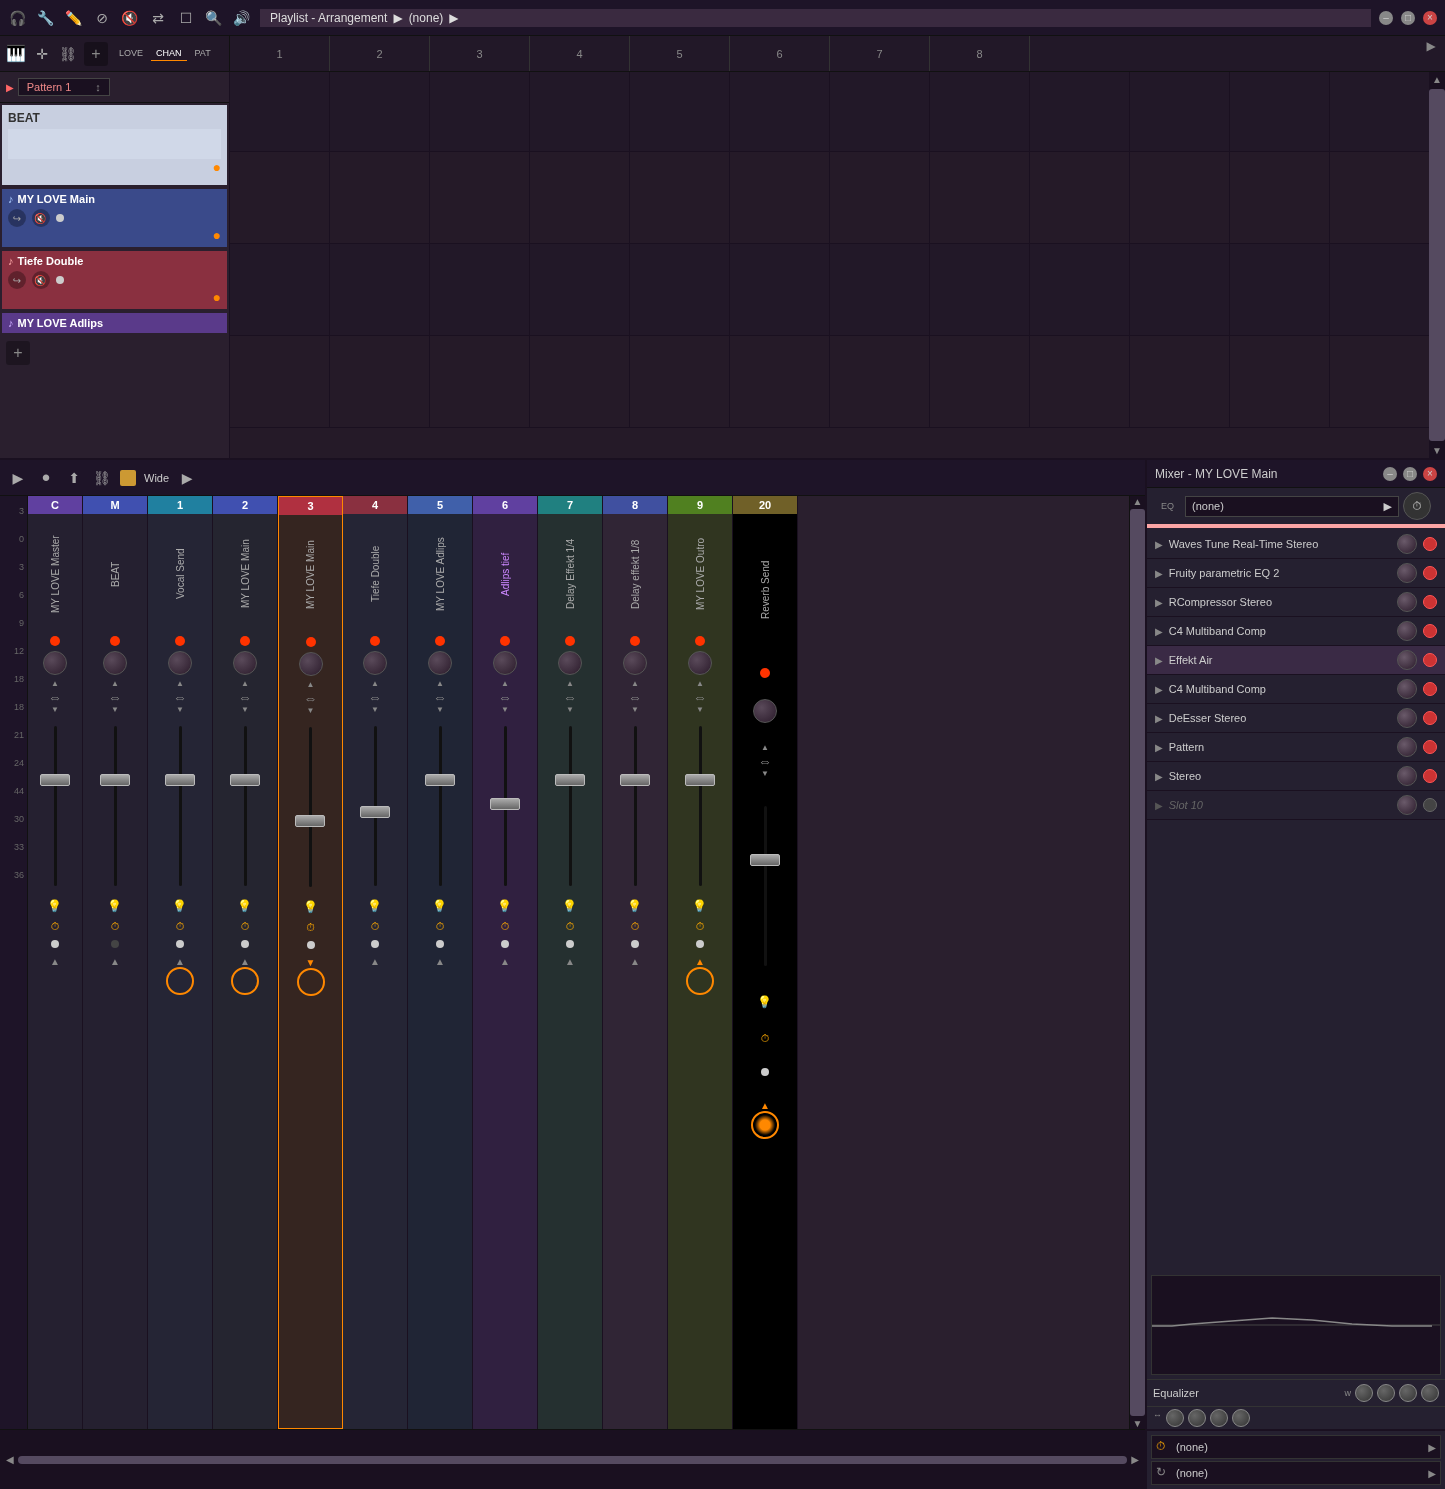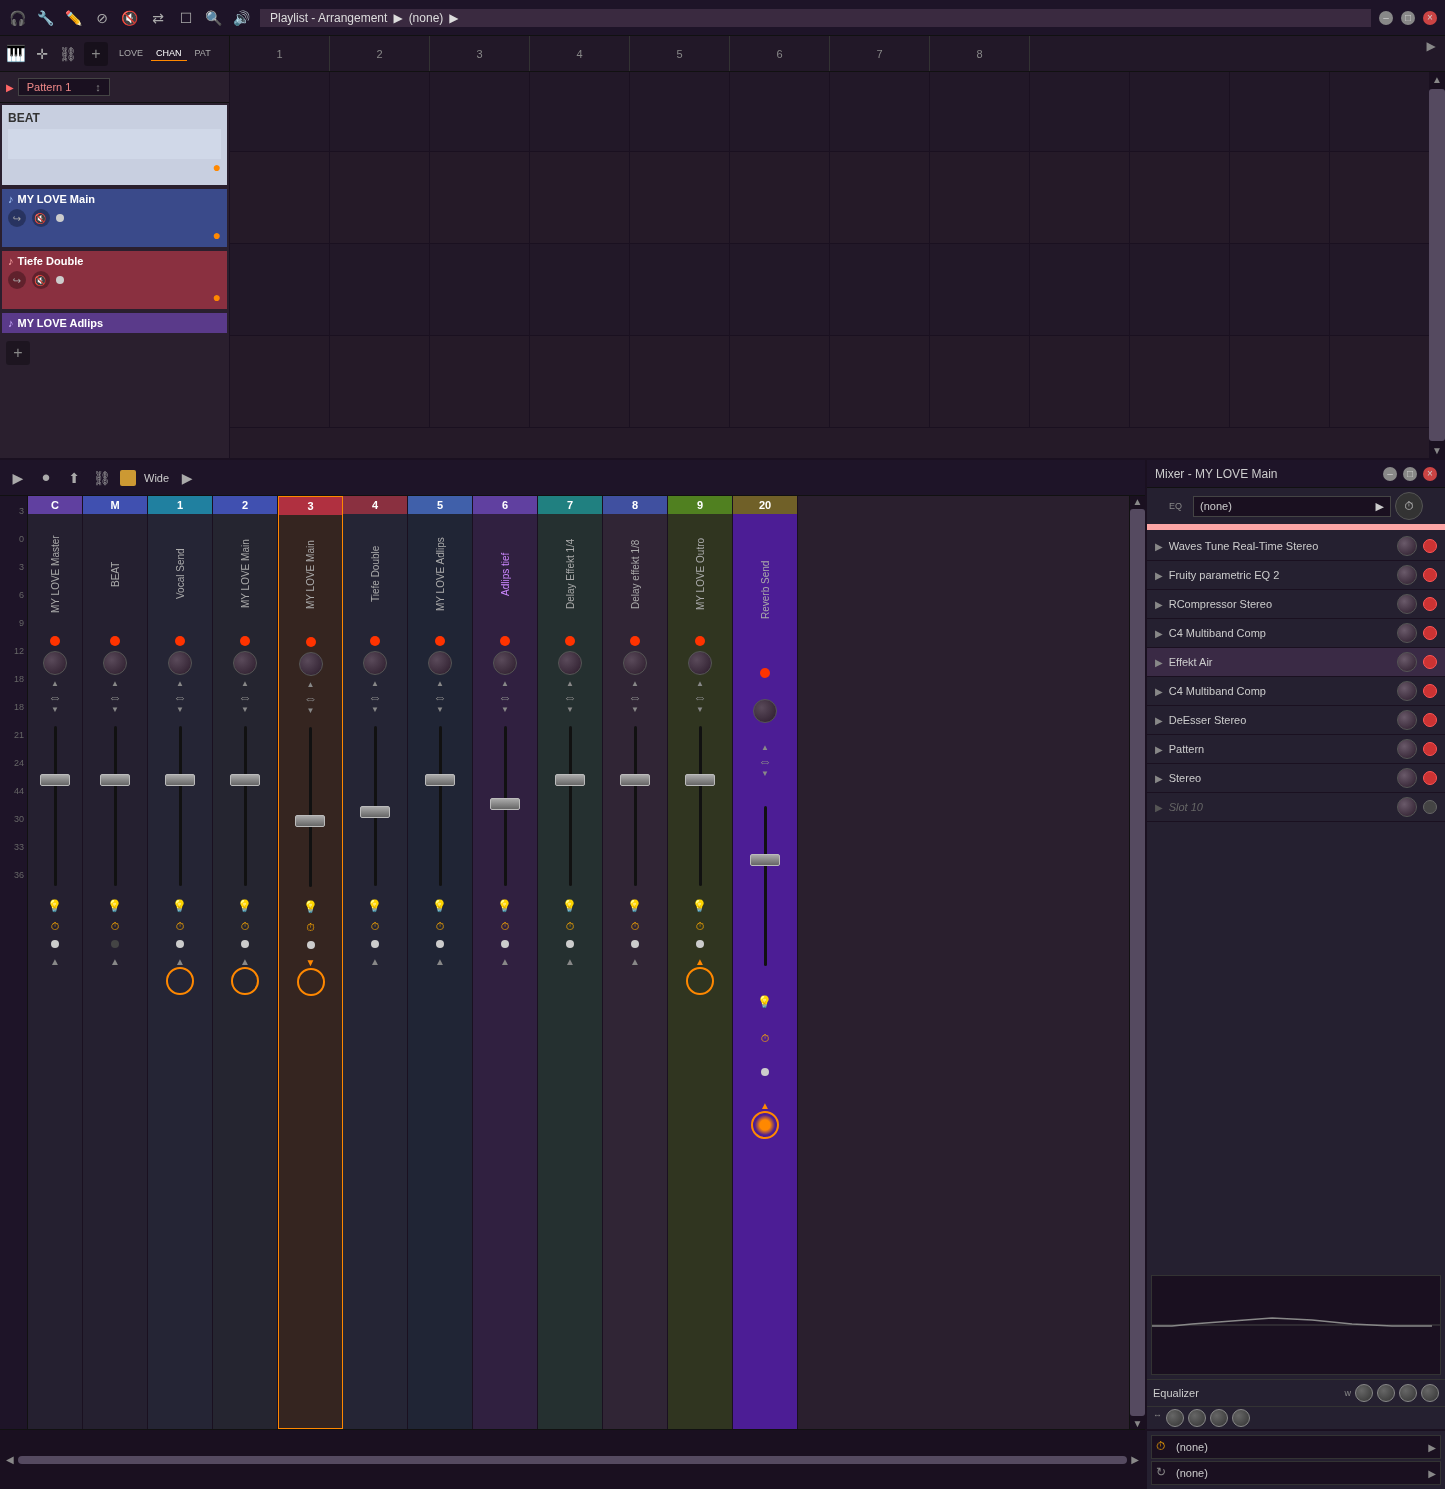--- a/index.html
+++ b/index.html
@@ -382,23 +382,23 @@
       display: flex;
       align-items: center;
       justify-content: center;
     }
     .window-btn.minimize { background: #888; }
     .window-btn.close { background: #cc4444; }
 
     .eq-selector {
       display: flex;
       align-items: center;
-      padding: 4px 22px;
+      padding: 4px 14px;
       gap: 4px;
-      border-bottom: 6px solid #fca5a5;
+      border-bottom: 4px solid #fca5a5;
     }
 
     .eq-label {
       font-size: 9px;
       color: #888;
       width: 20px;
     }
 
     .preset-dropdown {
       flex: 1;
@@ -1077,21 +1077,21 @@
           </div>
           <div style="display:flex; gap:3px; padding:3px 0;">
             <div class="dot-btn white"></div>
           </div>
           <div style="display:flex; flex-direction:column; align-items:center; padding:4px 0;">
             <span style="font-size:10px; color:#ff8800;">▲</span>
             <div style="width:28px; height:28px; border:2px solid #ff8800; border-radius:50%;"></div>
           </div>
         </div>
 
-        <div class="channel-strip" style="background:#4c1d95; width:65px; min-width:65px;gap:16px;">
+        <div class="channel-strip" style="background:#000000; width:65px; min-width:65px;gap:16px;">
           <div class="ch-num" style="background:#706028; color:#fff;">20</div>
           <div class="ch-label">Reverb Send</div>
           <div class="red-dot"></div>
           <div class="send-knob small"></div>
           <div class="arrow-btns">
             <span class="arrow-btn">▲</span>
             <span class="stereo-btn">⇔</span>
             <span class="arrow-btn">▼</span>
           </div>
           <div class="fader-container">

